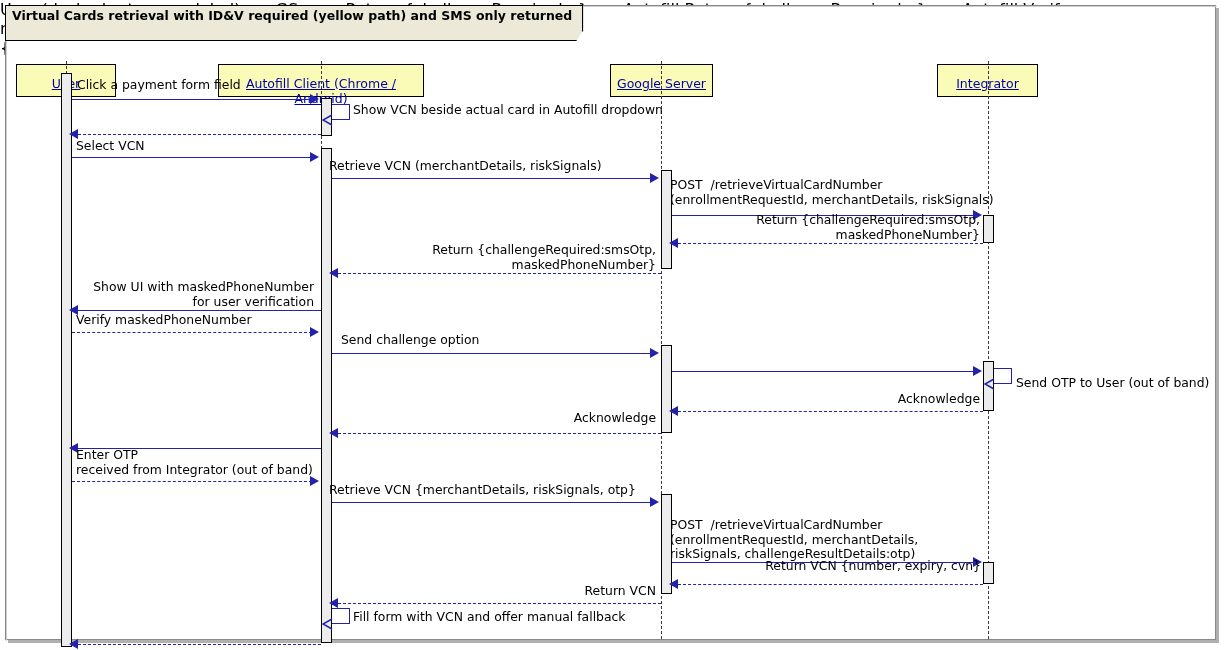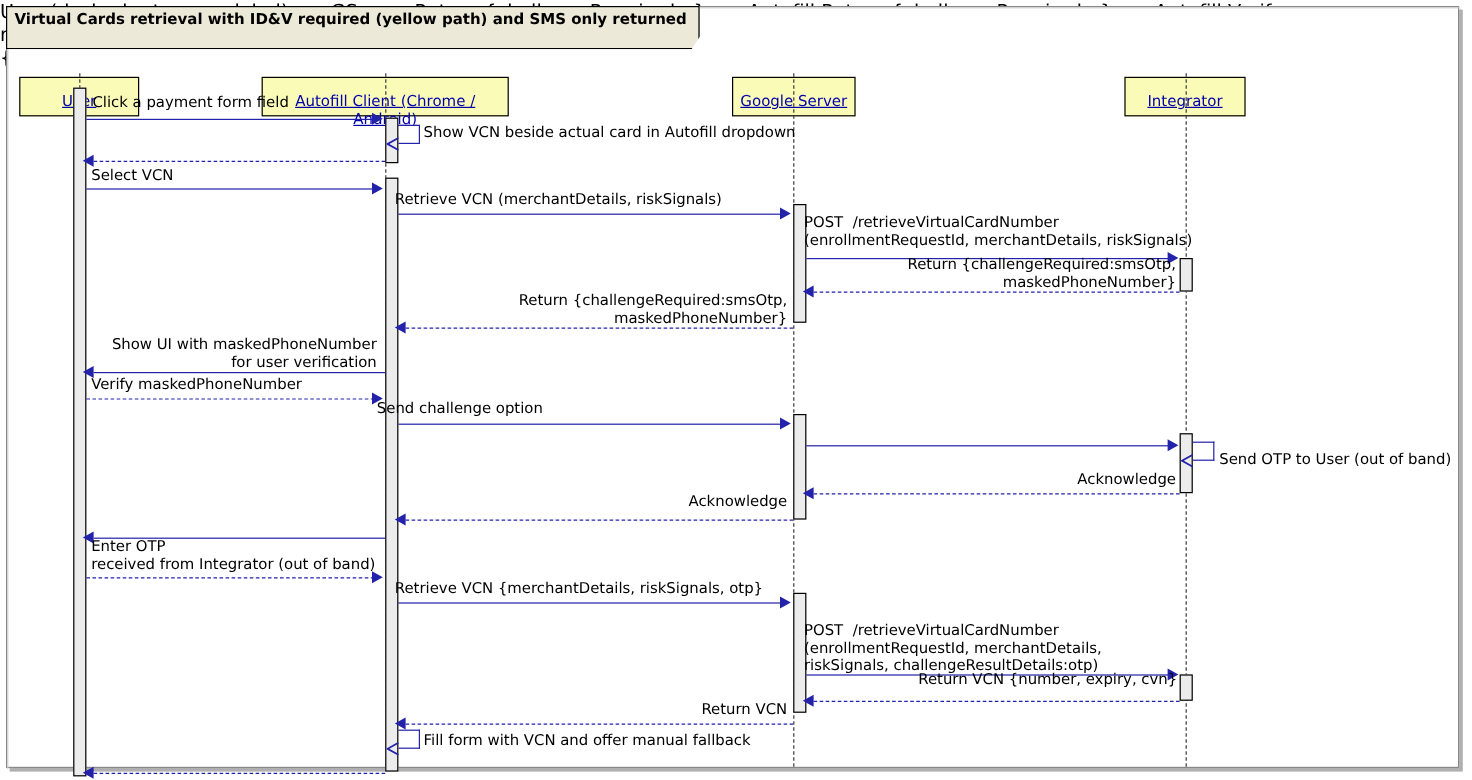--- a/index.html
+++ b/index.html
@@ -231,21 +231,21 @@
   
    Autofill  Verify maskedPhoneNumber --&gt;
   
   <div class="lbl" style="left:76px;top:313px;">Verify maskedPhoneNumber</div>
   <div class="msg-line dashed" style="left:72px;top:332px;width:240px;"></div>
   <div class="arrow right" style="left:310px;top:327px;"></div>
 
   
   
   
-  <div class="lbl" style="left:314px;top:333px;">Send challenge option</div>
+  <div class="lbl" style="left:341px;top:333px;">Send challenge option</div>
   <div class="msg-line" style="left:332px;top:353px;width:320px;"></div>
   <div class="arrow right" style="left:650px;top:348px;"></div>
 
   
   
   
   <div class="msg-line" style="left:672px;top:371px;width:303px;"></div>
   <div class="arrow right" style="left:973px;top:366px;"></div>
 
   

